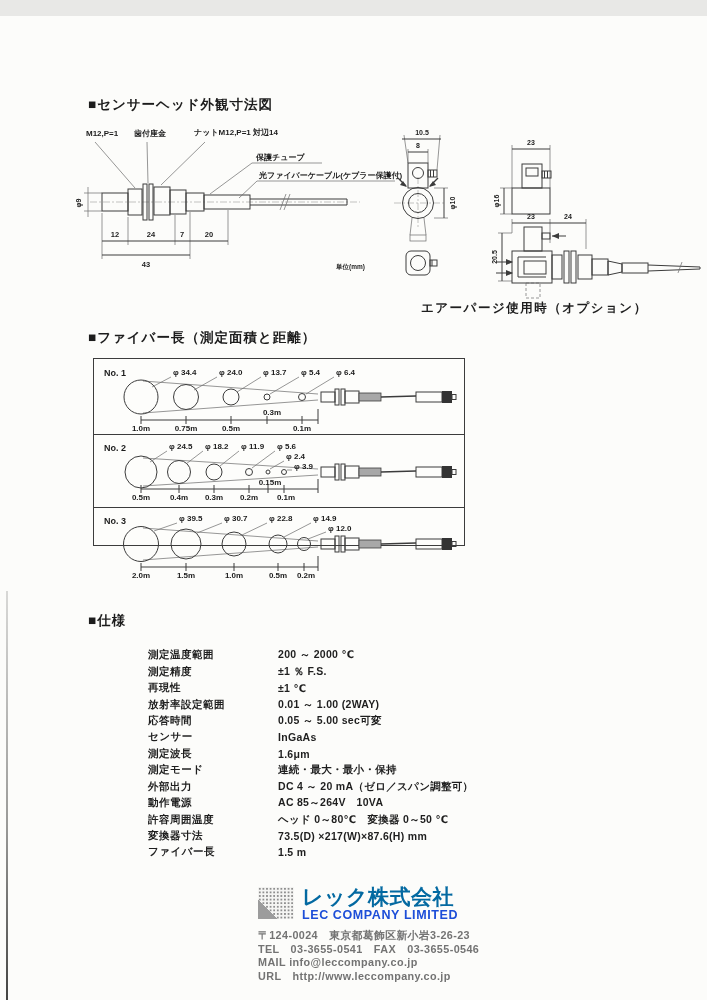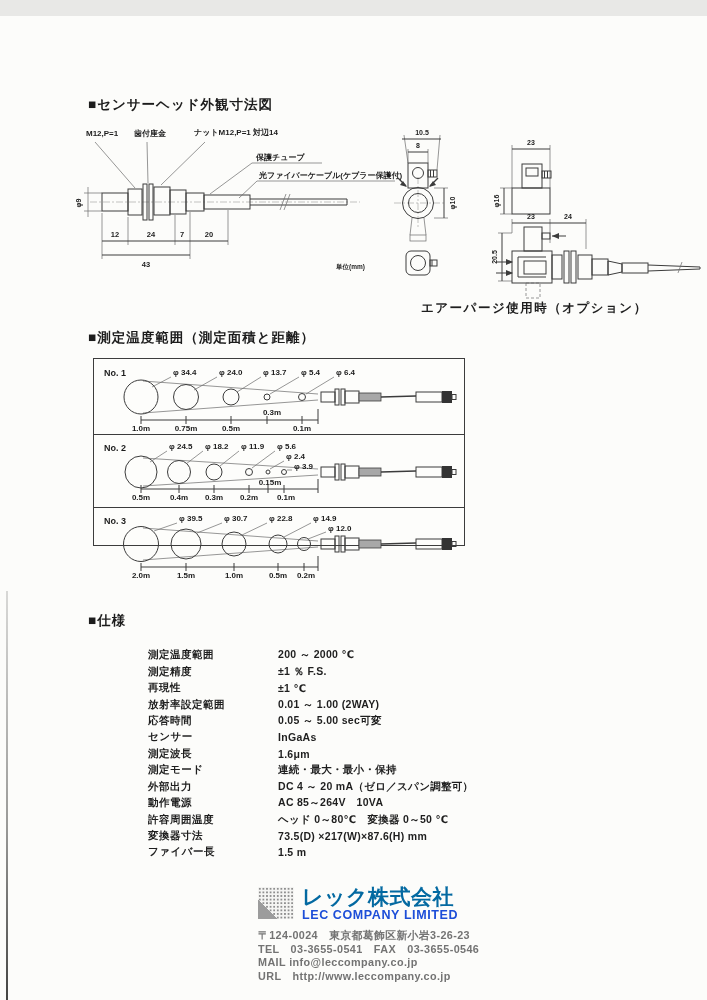--- a/index.html
+++ b/index.html
@@ -205,21 +205,21 @@
       <line class="ln" x1="588" y1="144" x2="640" y2="146"></line>
       <line class="ln" x1="588" y1="150" x2="640" y2="148"></line>
       <line class="ln" x1="640" y1="146" x2="640" y2="148"></line>
       <line class="thin" x1="622" y1="141" x2="618" y2="152"></line>
       <rect class="thin" x="466" y="162" width="14" height="15" stroke-dasharray="3 2"></rect>
     </g>
   </svg>
 
   <div class="airpurge-caption">エアーパージ使用時（オプション）</div>
 
-  <div class="sec-title" id="title2">■測定温度範囲（測定面積と距離）</div>
+  <div class="sec-title" id="title2">■ファイバー長（測定面積と距離）</div>
 
   <div class="spot-box">
 
     <div class="spot-row">
       <svg width="369" height="75" viewBox="0 0 369 75">
         <text class="t9" x="10" y="17">No. 1</text>
         <line class="thin" x1="224" y1="35" x2="49" y2="22"></line>
         <line class="thin" x1="224" y1="41" x2="49" y2="54"></line>
         <circle class="ln" cx="47" cy="38" r="17"></circle>
         <circle class="ln" cx="92" cy="38" r="12.5"></circle>

